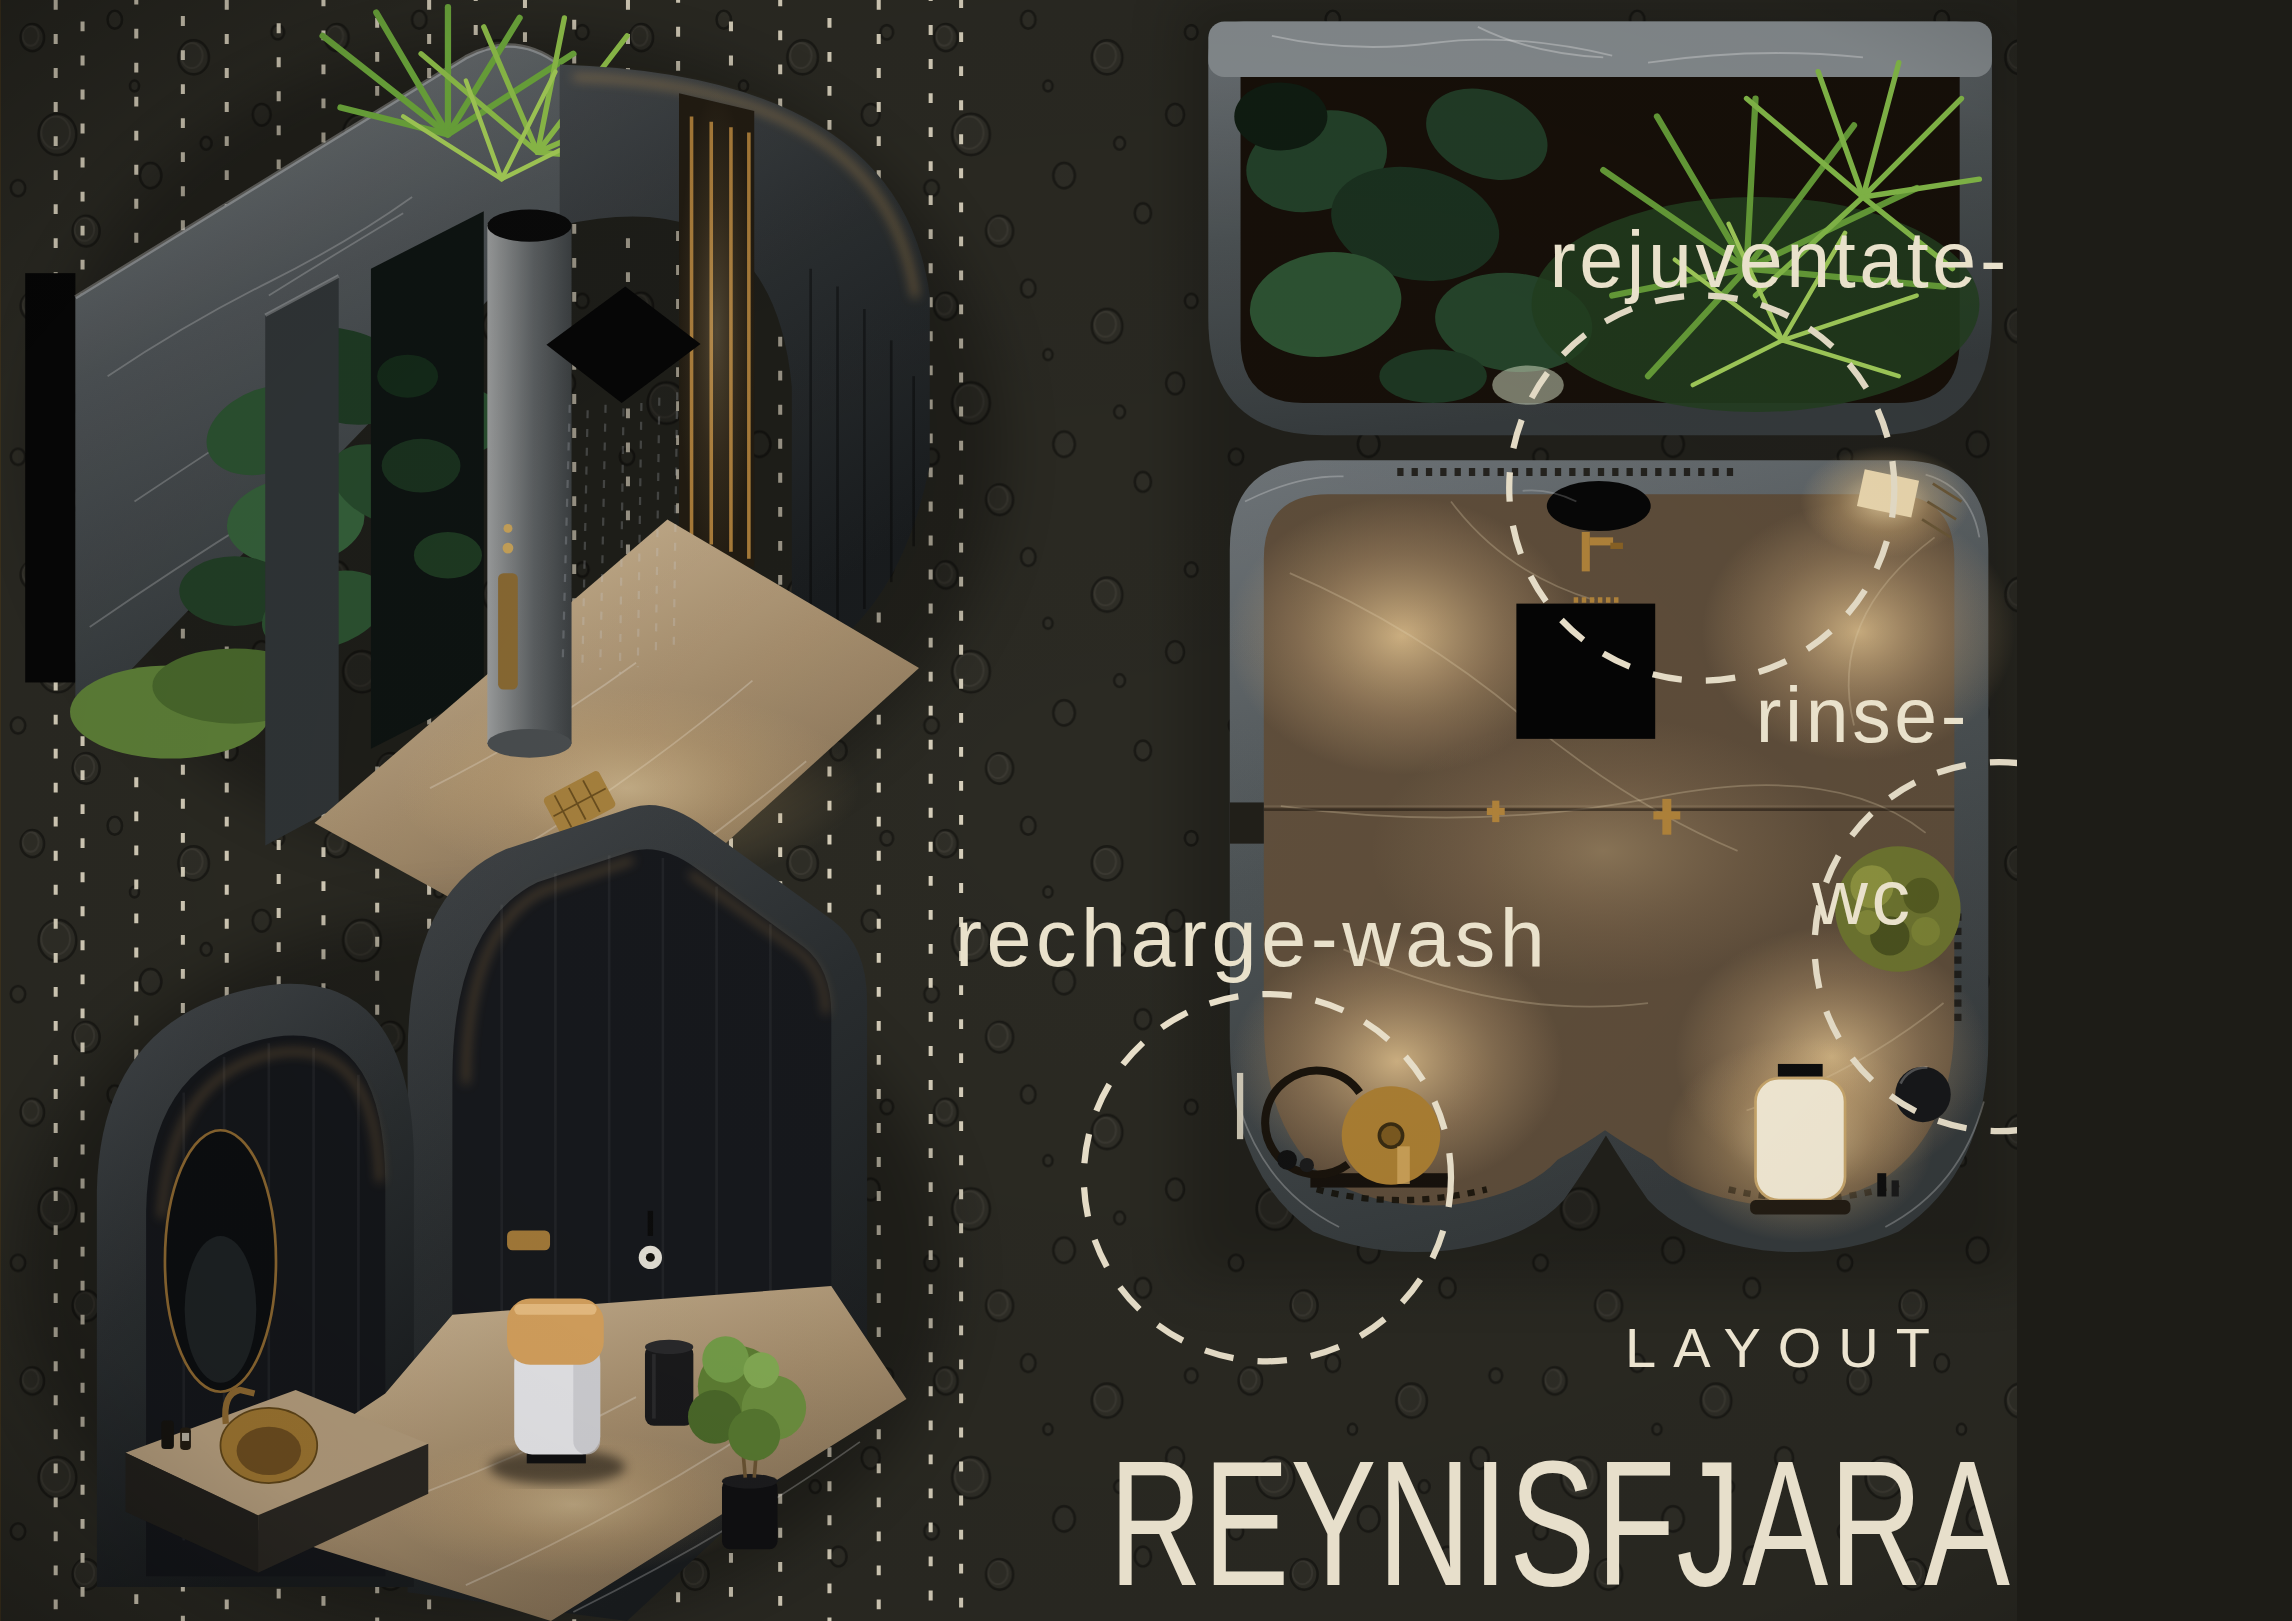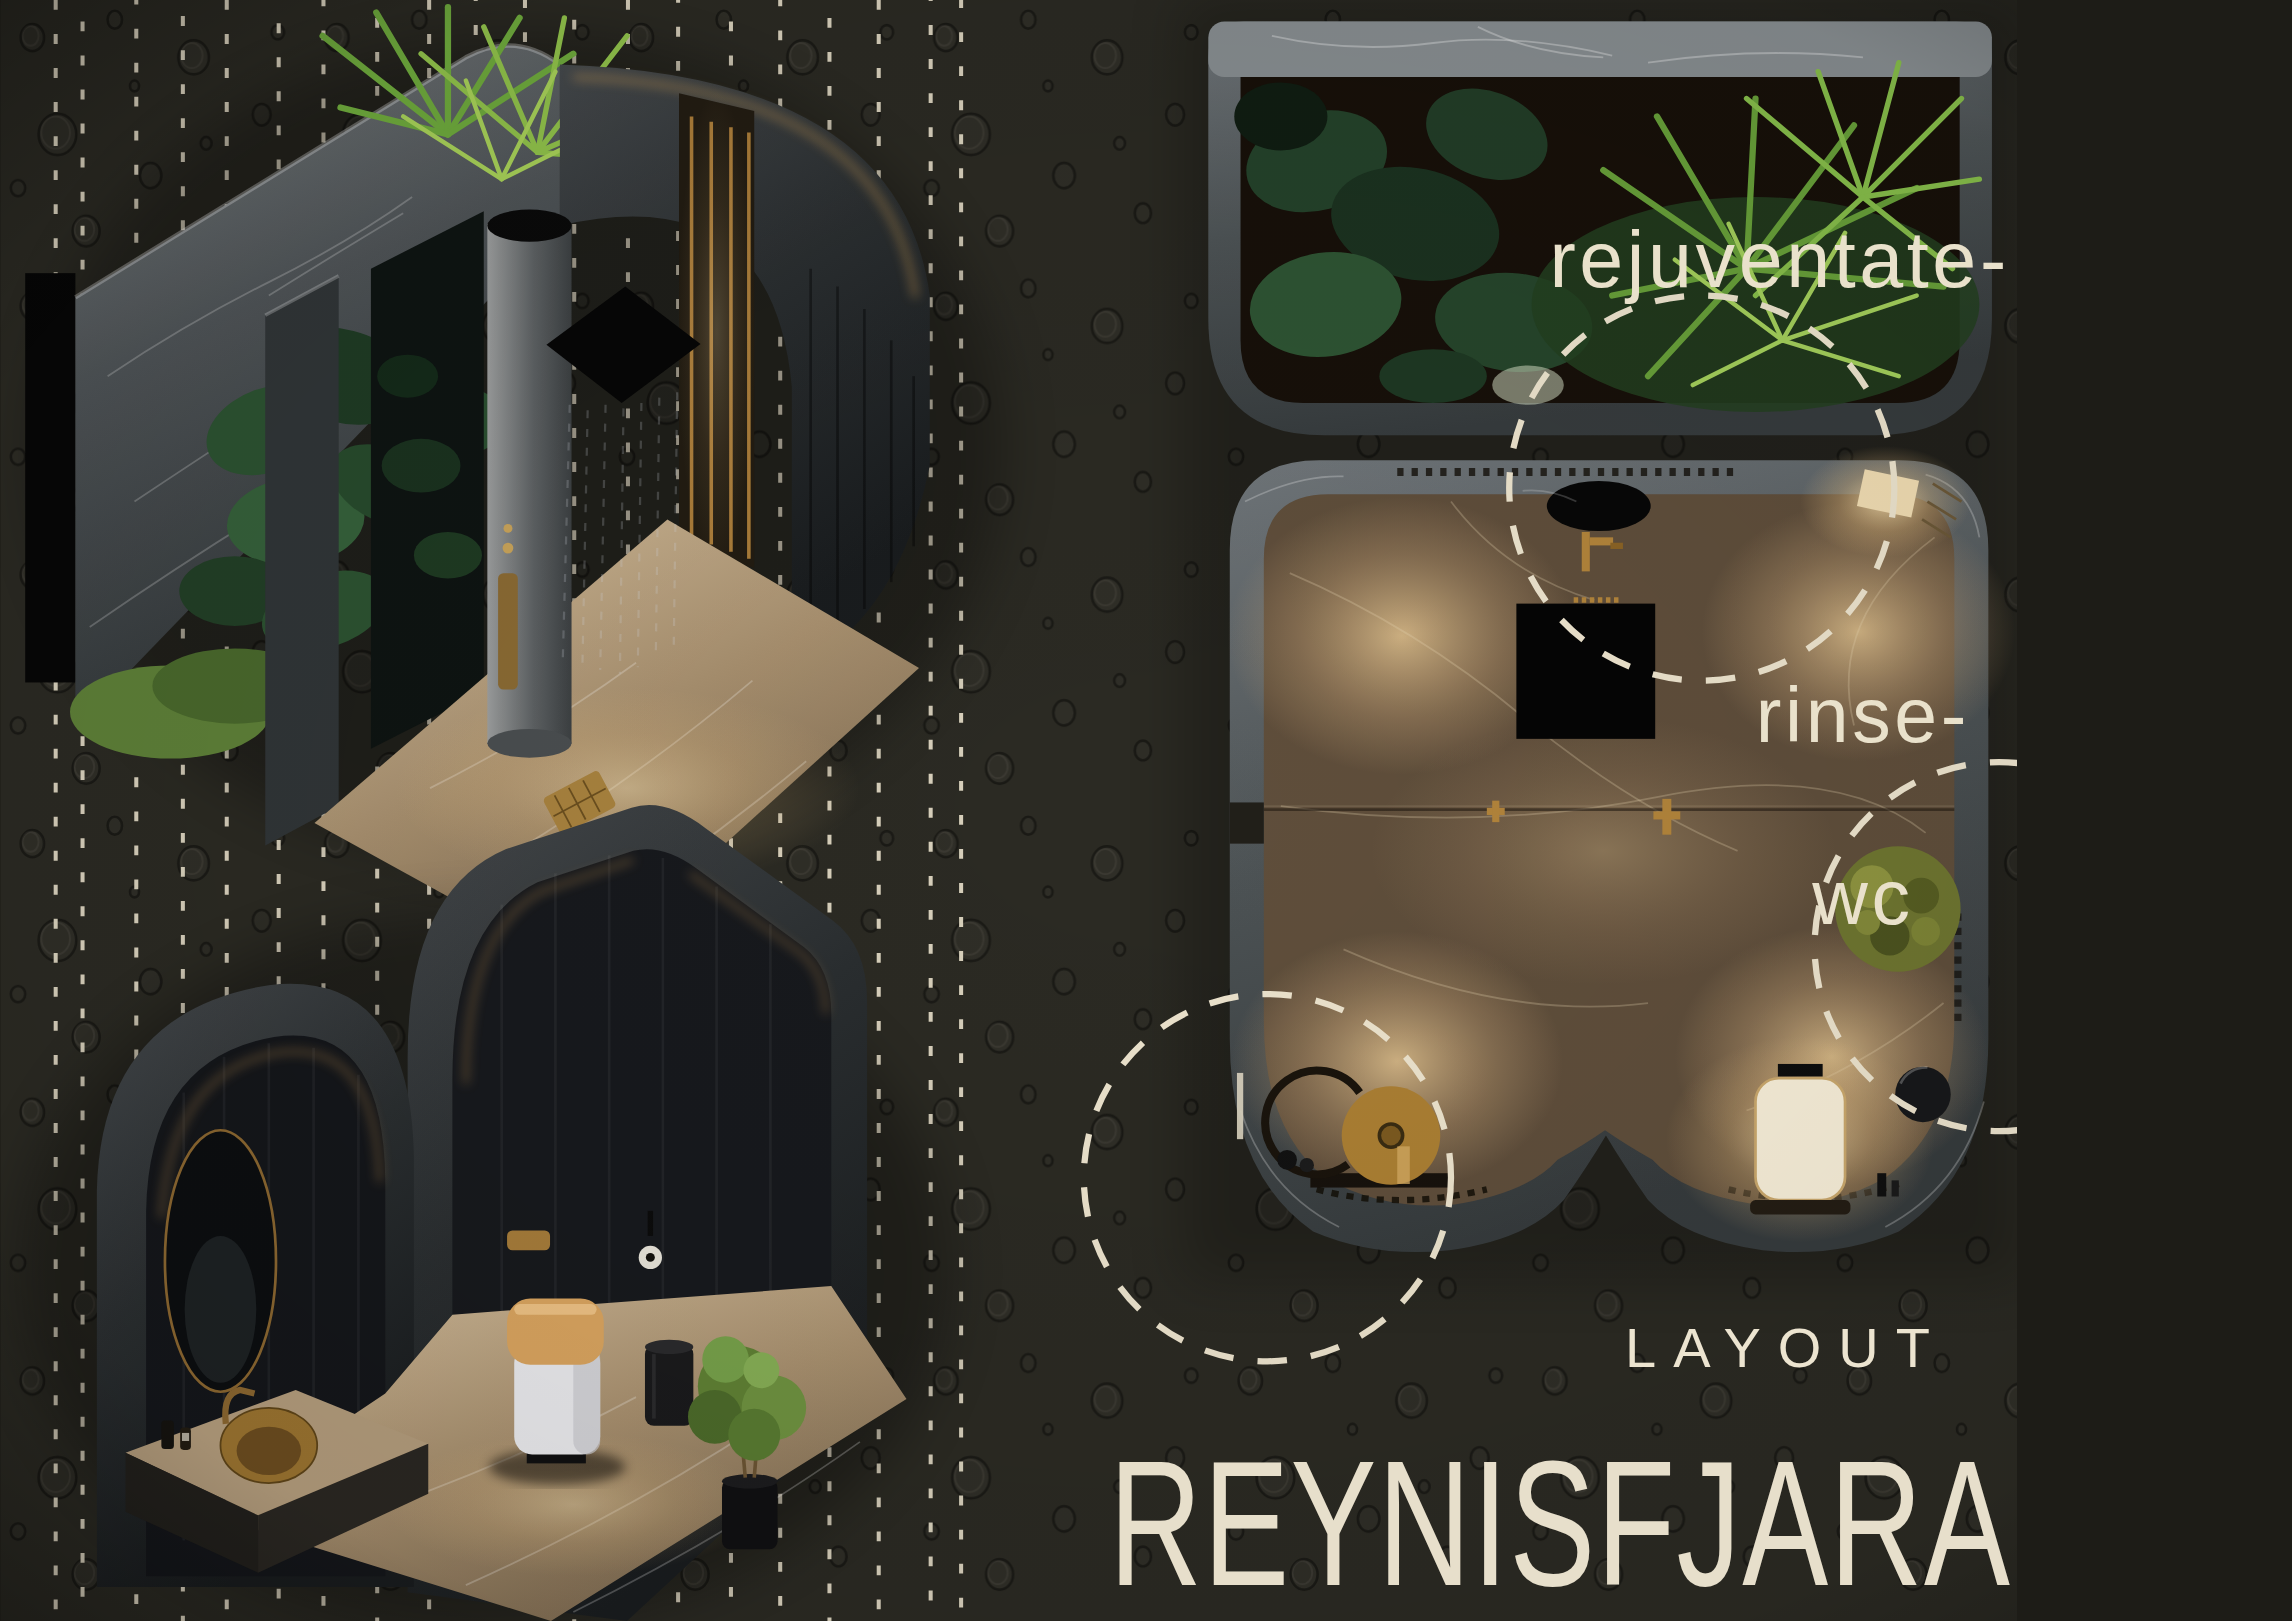--- a/index.html
+++ b/index.html
@@ -1,16 +1,16 @@
 <!DOCTYPE html>
 <html style="font-size:14.3px"><head>
 <meta charset="utf-8">
 <style>
   html,body{margin:0;padding:0;background:#1d1c17;}
-  #poster{position:relative;width:2017px;height:1621px;background:#000000;overflow:hidden;
+  #poster{position:relative;width:2017px;height:1621px;background:#a16207;overflow:hidden;
           font-family:"Liberation Sans",sans-serif;}
   #art{position:absolute;left:0;top:0;width:2293px;height:1621px;display:block;}
   .lbl{position:absolute;color:#e9e1cb;font-family:"Liberation Sans",sans-serif;
        font-weight:300;z-index:5;white-space:pre-line;}
   #lbl-shower{right:7.2px;top:215px;font-size:79px;line-height:90px;letter-spacing:3.6px;text-align:right;}
   #lbl-wc{right:47px;top:670px;font-size:77px;line-height:91px;letter-spacing:3.6px;text-align:center;}
   #lbl-wash{left:955px;top:892px;font-size:81px;letter-spacing:4.5px;}
   #lbl-layout{right:70px;top:1315px;font-size:56px;letter-spacing:17px;color:#ece4d0;text-align:center;}
   #title{right:5.4px;top:1420px;font-size:179px;letter-spacing:1.8px;font-weight:400;color:#e7dfcb;
          transform:scaleX(.72);transform-origin:100% 0;}
@@ -491,19 +491,20 @@
 
   <rect width="2560" height="1810" fill="url(#vign)"></rect>
 </svg>
 
 <div class="lbl" id="lbl-shower"><span>rejuventate-</span><br>
 </div>
 
 <div class="lbl" id="lbl-wc"><span>rinse-</span><br>
 <span>wc</span></div>
 
+<div class="lbl" id="lbl-wash">recharge-wash</div>
 
 <div class="lbl" id="lbl-layout">LAYOUT</div>
 
 <div class="lbl" id="title">REYNISFJARA</div>
 
 </div>
 
 
 </body></html>

